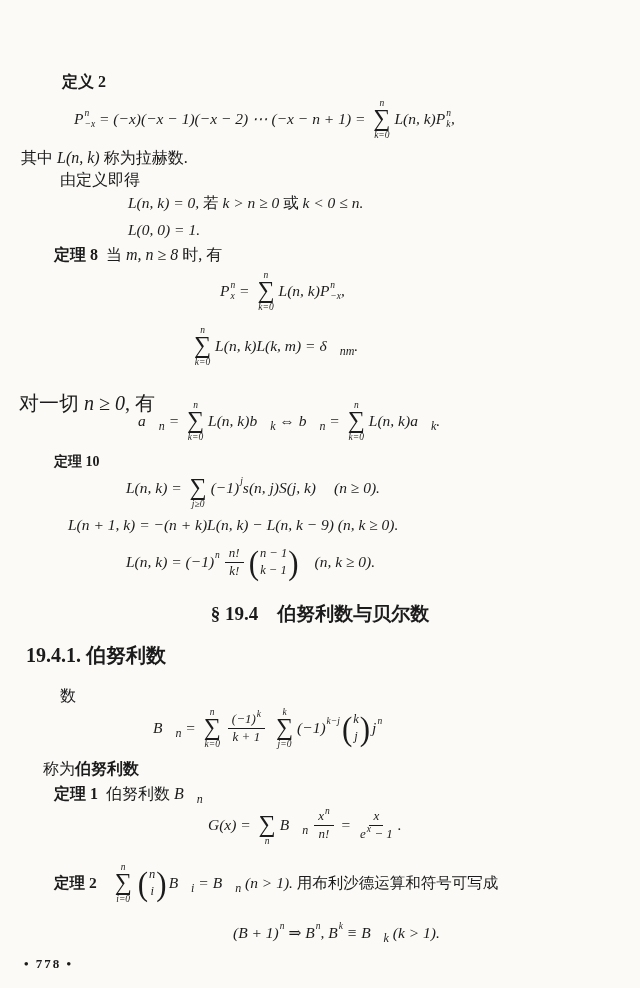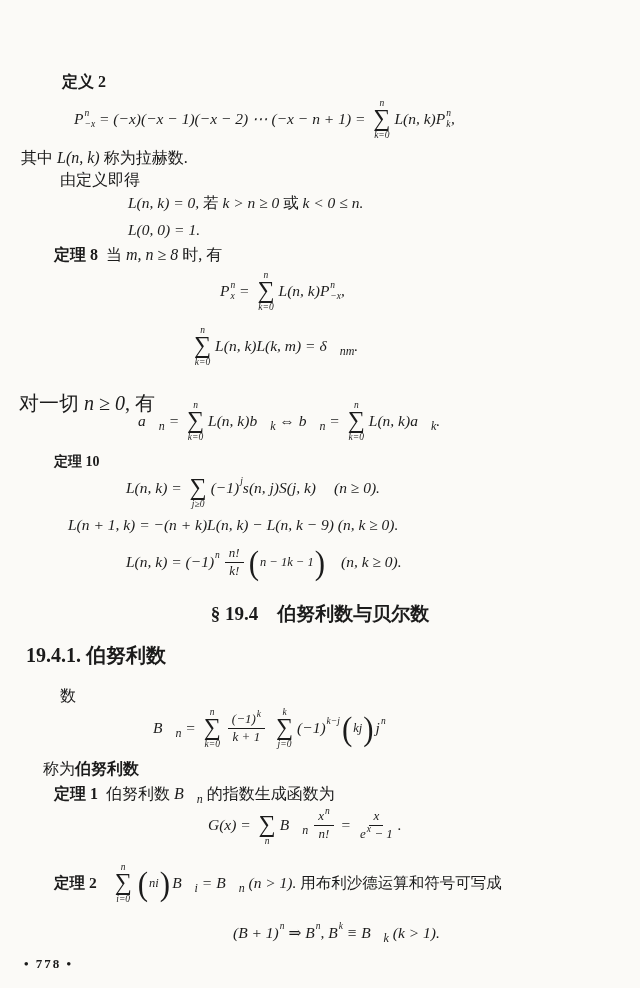--- a/index.html
+++ b/index.html
@@ -21,21 +21,21 @@
   .tb { font-weight:bold; }
   .sum { display:inline-flex; flex-direction:column; align-items:center; margin:0 4px; line-height:1; }
   .sum .lim { font-size:9.5px; font-style:italic; line-height:1.1; }
   .sum .sig { font-size:24px; line-height:.9; }
   .frac { display:inline-flex; flex-direction:column; align-items:center; margin:0 3px;
           font-style:italic; font-size:13px; line-height:1.3; }
   .frac .fn { padding:0 4px; border-bottom:1.3px solid #1b1b1b; display:inline-flex; align-items:flex-end; }
   .frac .fd { padding:0 2px; display:inline-flex; align-items:flex-start; }
   .binom { display:inline-flex; align-items:center; margin:0 2px; }
   .binom .bp { font-size:31px; line-height:1; transform:scaleY(1.1); font-style:normal; font-weight:400; }
-  .binom .bc { display:inline-flex; flex-direction:row; align-items:center;
+  .binom .bc { display:inline-flex; flex-direction:column; align-items:center;
                font-size:12.5px; font-style:italic; line-height:1.35; padding:0 1px; }
   .sswrap { display:inline-flex; align-items:center; }
   .ssb { font-style:italic; }
   .ss { display:inline-flex; flex-direction:column; justify-content:center;
         font-size:9.5px; font-style:italic; line-height:1.2; margin-left:1px; }
   .sup { font-size:9.5px; font-style:italic; align-self:flex-start; margin:-3px 0 0 1px; }
   .subb { font-size:12px; font-style:italic; align-self:flex-end; margin:0 0 -4px 13px; }
   .pagenum { font-size:13px; font-weight:bold; letter-spacing:2px; }
 </style>
 </head>
@@ -55,18 +55,18 @@
   <div class="line tall" style="left:138px; top:396px;"><span class="sswrap"><span class="ssb">a</span><span class="subb">n</span></span><span class="ti"> = </span><span class="sum"><span class="lim">n</span><span class="sig">∑</span><span class="lim">k=0</span></span><span class="ti">L(n, k)</span><span class="sswrap"><span class="ssb">b</span><span class="subb">k</span></span><span class="ti"> ⇔ </span><span class="sswrap"><span class="ssb">b</span><span class="subb">n</span></span><span class="ti"> = </span><span class="sum"><span class="lim">n</span><span class="sig">∑</span><span class="lim">k=0</span></span><span class="ti">L(n, k)</span><span class="sswrap"><span class="ssb">a</span><span class="subb">k</span></span><span class="ti">.</span></div>
   <div class="line" style="left:54px; top:451px; font-size:14px;"><span class="tb">定理 10</span></div>
   <div class="line tall" style="left:126px; top:464px; height:48px;"><span class="ti">L(n, k) = </span><span class="sum"><span class="lim" style="visibility: hidden;">&nbsp;</span><span class="sig">∑</span><span class="lim">j≥0</span></span><span class="sswrap"><span class="ssb">(−1)</span><span class="sup">j</span></span><span class="ti">s(n, j)S(j, k)</span><span style="display: inline-block; width: 18px;"></span><span class="ti">(n ≥ 0).</span></div>
   <div class="line" style="left:68px; top:514px;"><span class="ti">L(n + 1, k) = −(n + k)L(n, k) − L(n, k − 9) (n, k ≥ 0).</span></div>
   <div class="line tall" style="left:126px; top:538px; height:48px;"><span class="ti">L(n, k) = </span><span class="sswrap"><span class="ssb">(−1)</span><span class="sup">n</span></span><span style="display: inline-block; width: 2px;"></span><span class="frac"><span class="fn"><span>n!</span></span><span class="fd"><span>k!</span></span></span><span class="binom"><span class="bp">(</span><span class="bc"><span>n − 1</span><span>k − 1</span></span><span class="bp">)</span></span><span style="display: inline-block; width: 14px;"></span><span class="ti">(n, k ≥ 0).</span></div>
   <div class="line heading center" style="top:601px; font-size:19px;">§ 19.4　伯努利数与贝尔数</div>
   <div class="line heading" style="left:26px; top:642px;">19.4.1. 伯努利数</div>
   <div class="line" style="left:60px; top:685px; font-size:16px;"><span class="tr">数</span></div>
   <div class="line tall" style="left:153px; top:702px; height:52px;"><span class="sswrap"><span class="ssb">B</span><span class="subb">n</span></span><span class="ti"> = </span><span class="sum"><span class="lim">n</span><span class="sig">∑</span><span class="lim">k=0</span></span><span class="frac"><span class="fn"><span class="sswrap"><span class="ssb">(−1)</span><span class="sup">k</span></span></span><span class="fd"><span>k + 1</span></span></span><span style="display: inline-block; width: 4px;"></span><span class="sum"><span class="lim">k</span><span class="sig">∑</span><span class="lim">j=0</span></span><span class="sswrap"><span class="ssb">(−1)</span><span class="sup">k−j</span></span><span class="binom"><span class="bp">(</span><span class="bc"><span>k</span><span>j</span></span><span class="bp">)</span></span><span class="sswrap"><span class="ssb">j</span><span class="sup">n</span></span></div>
   <div class="line" style="left:19px; top:758px; font-size:16px;margin-left:24px;"><span class="tr">称为</span><span class="tb">伯努利数</span></div>
-  <div class="line" style="left:54px; top:783px; font-size:16px;"><span class="tb">定理 1</span><span class="tr">  伯努利数 </span><span class="sswrap"><span class="ssb">B</span><span class="subb">n</span></span><span class="tr"> 的指数生成函数为</span></div>
+  <div class="line" style="left:54px; top:783px; font-size:16px;"><span class="tb">定理 1</span><span class="tr">  伯努利数 </span><span class="sswrap"><span class="ssb">B</span><span class="subb">n</span></span></div>
   <div class="line tall" style="left:208px; top:801px; height:48px;"><span class="ti">G(x) = </span><span class="sum"><span class="lim" style="visibility: hidden;">&nbsp;</span><span class="sig">∑</span><span class="lim">n</span></span><span class="sswrap"><span class="ssb">B</span><span class="subb">n</span></span><span style="display: inline-block; width: 3px;"></span><span class="frac"><span class="fn"><span class="sswrap"><span class="ssb">x</span><span class="sup">n</span></span></span><span class="fd"><span>n!</span></span></span><span class="ti"> = </span><span class="frac"><span class="fn"><span>x</span></span><span class="fd"><span class="sswrap"><span class="ssb">e</span><span class="sup">x</span></span><span class="ti"> − 1</span></span></span><span class="ti">.</span></div>
   <div class="line tall" style="left:54px; top:858px; height:50px;"><span class="tb">定理 2</span><span style="display: inline-block; width: 14px;"></span><span class="sum"><span class="lim">n</span><span class="sig">∑</span><span class="lim">i=0</span></span><span class="binom"><span class="bp">(</span><span class="bc"><span>n</span><span>i</span></span><span class="bp">)</span></span><span class="sswrap"><span class="ssb">B</span><span class="subb">i</span></span><span class="ti"> = </span><span class="sswrap"><span class="ssb">B</span><span class="subb">n</span></span><span class="ti"> (n &gt; 1).</span><span class="tr"> 用布利沙德运算和符号可写成</span></div>
   <div class="line" style="left:233px; top:922px;"><span class="sswrap"><span class="ssb">(B + 1)</span><span class="sup">n</span></span><span class="ti"> ⇒ </span><span class="sswrap"><span class="ssb">B</span><span class="sup">n</span></span><span class="ti">, </span><span class="sswrap"><span class="ssb">B</span><span class="sup">k</span></span><span class="ti"> ≡ </span><span class="sswrap"><span class="ssb">B</span><span class="subb">k</span></span><span class="ti"> (k &gt; 1).</span></div>
   <div class="line pagenum" style="left:24px; top:953px;">• 778 •</div>
 </div>
 
 </body></html>

